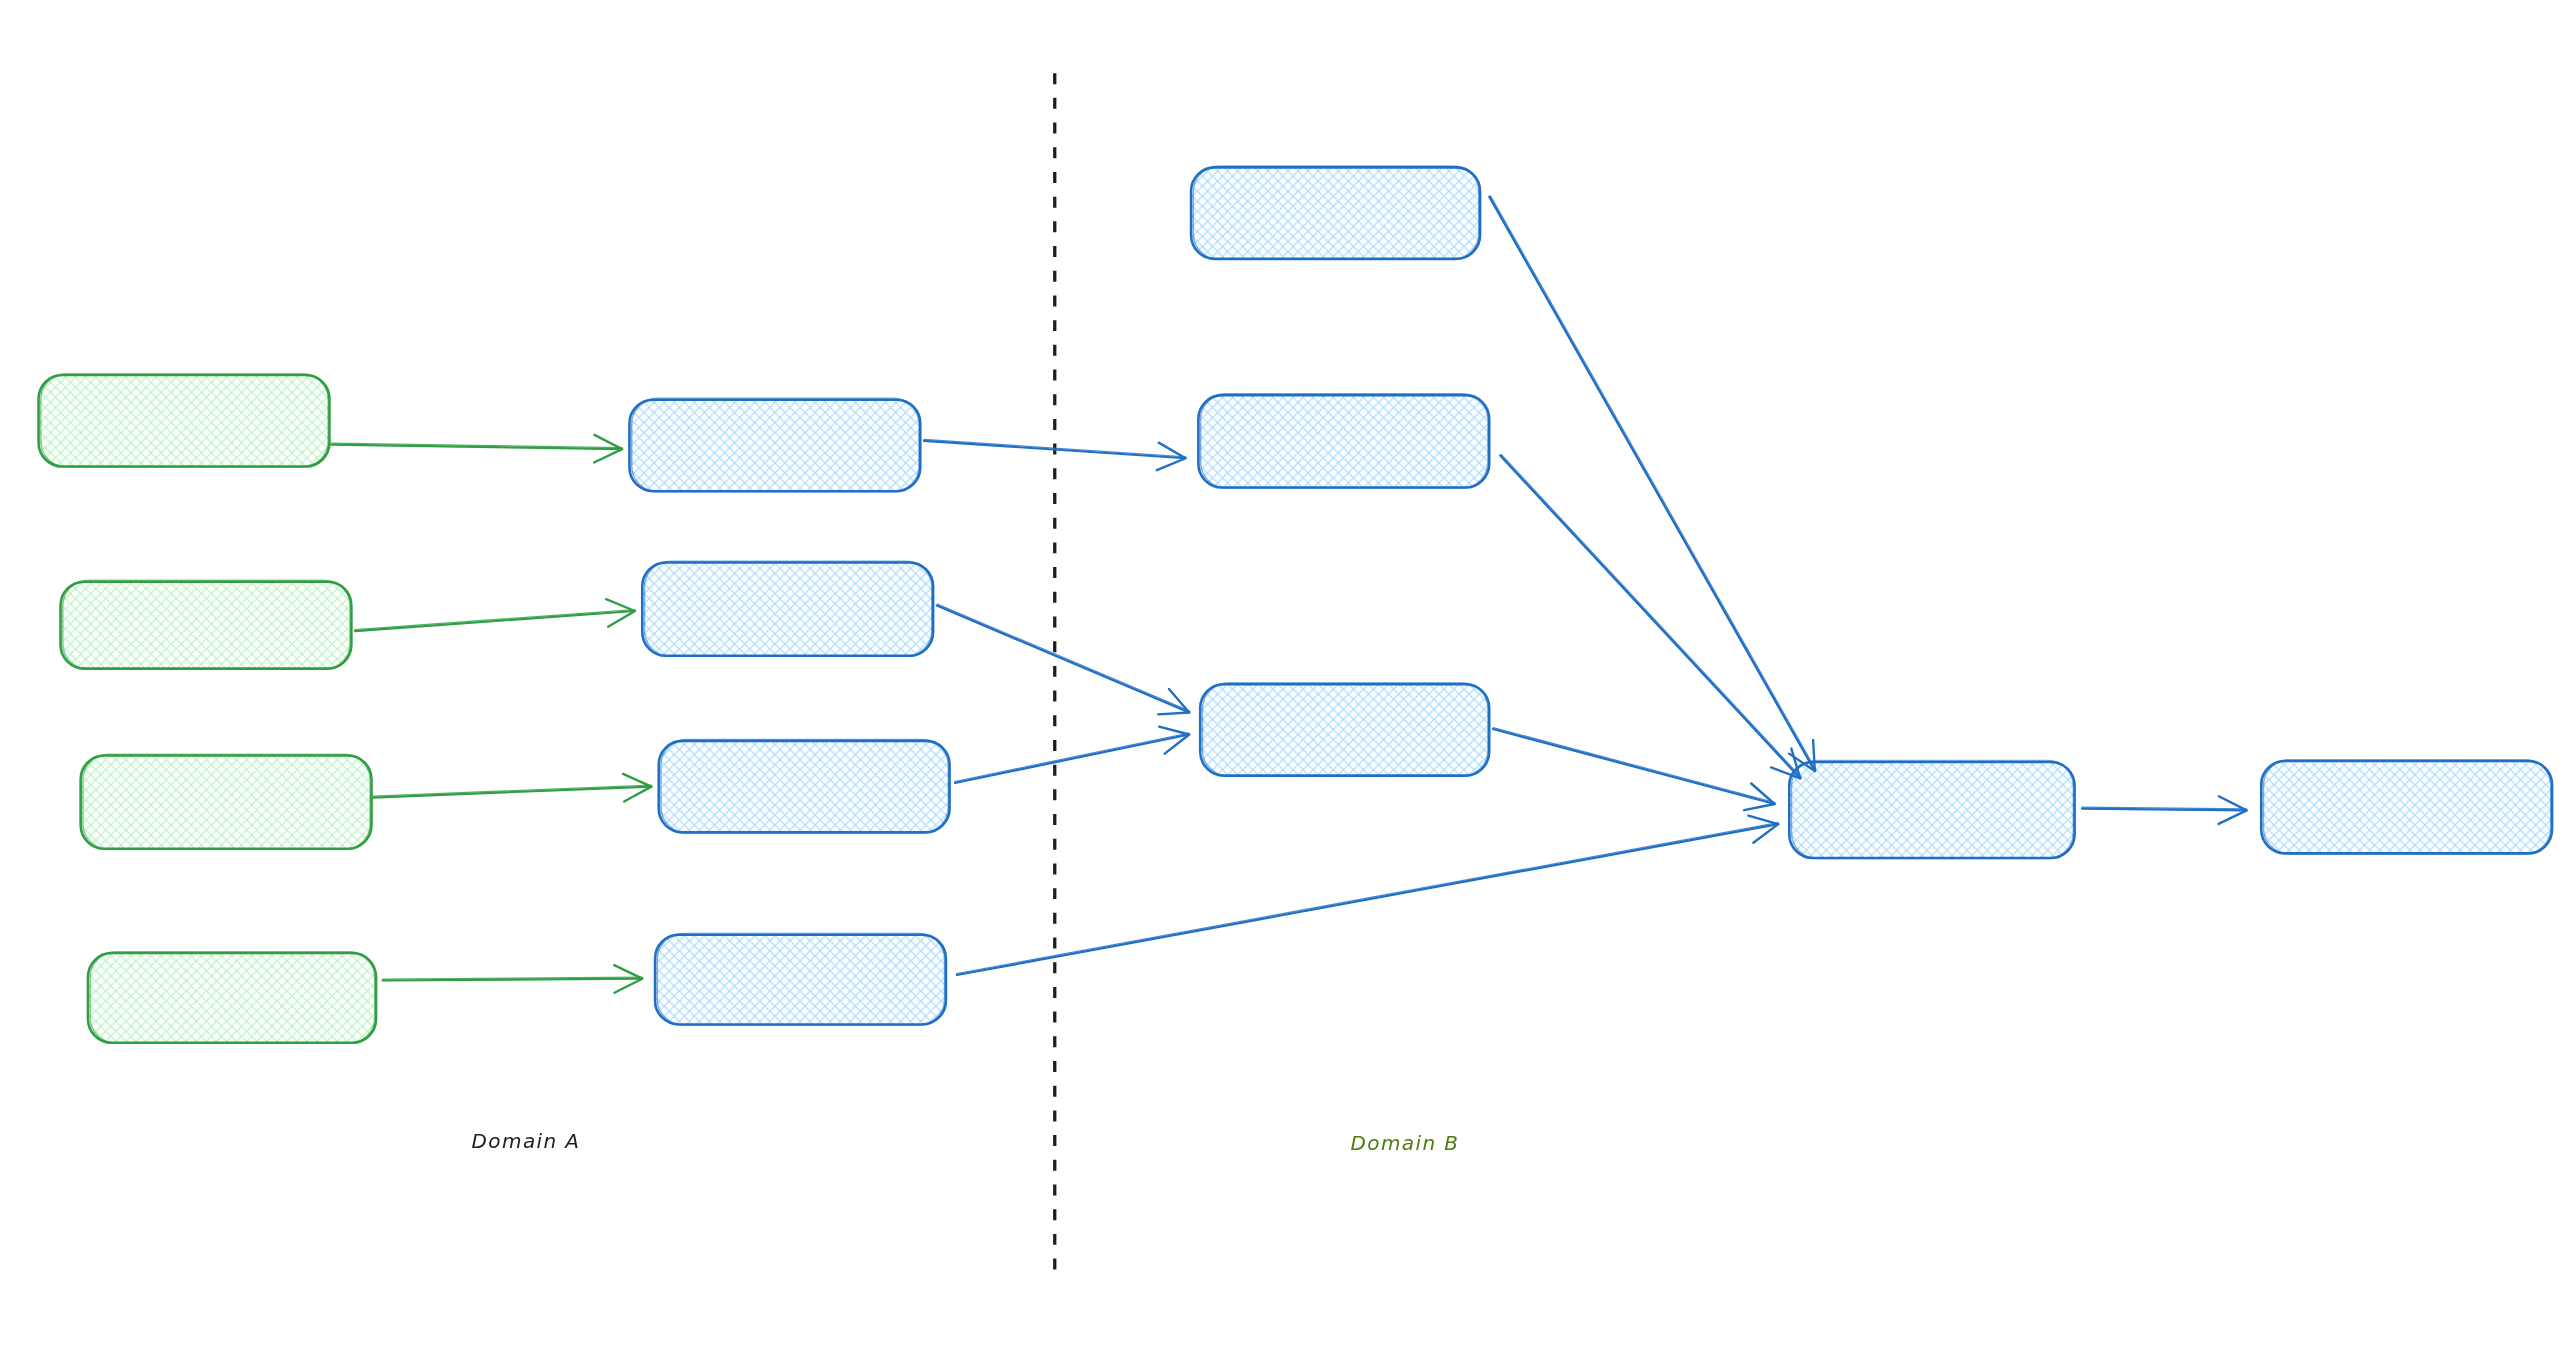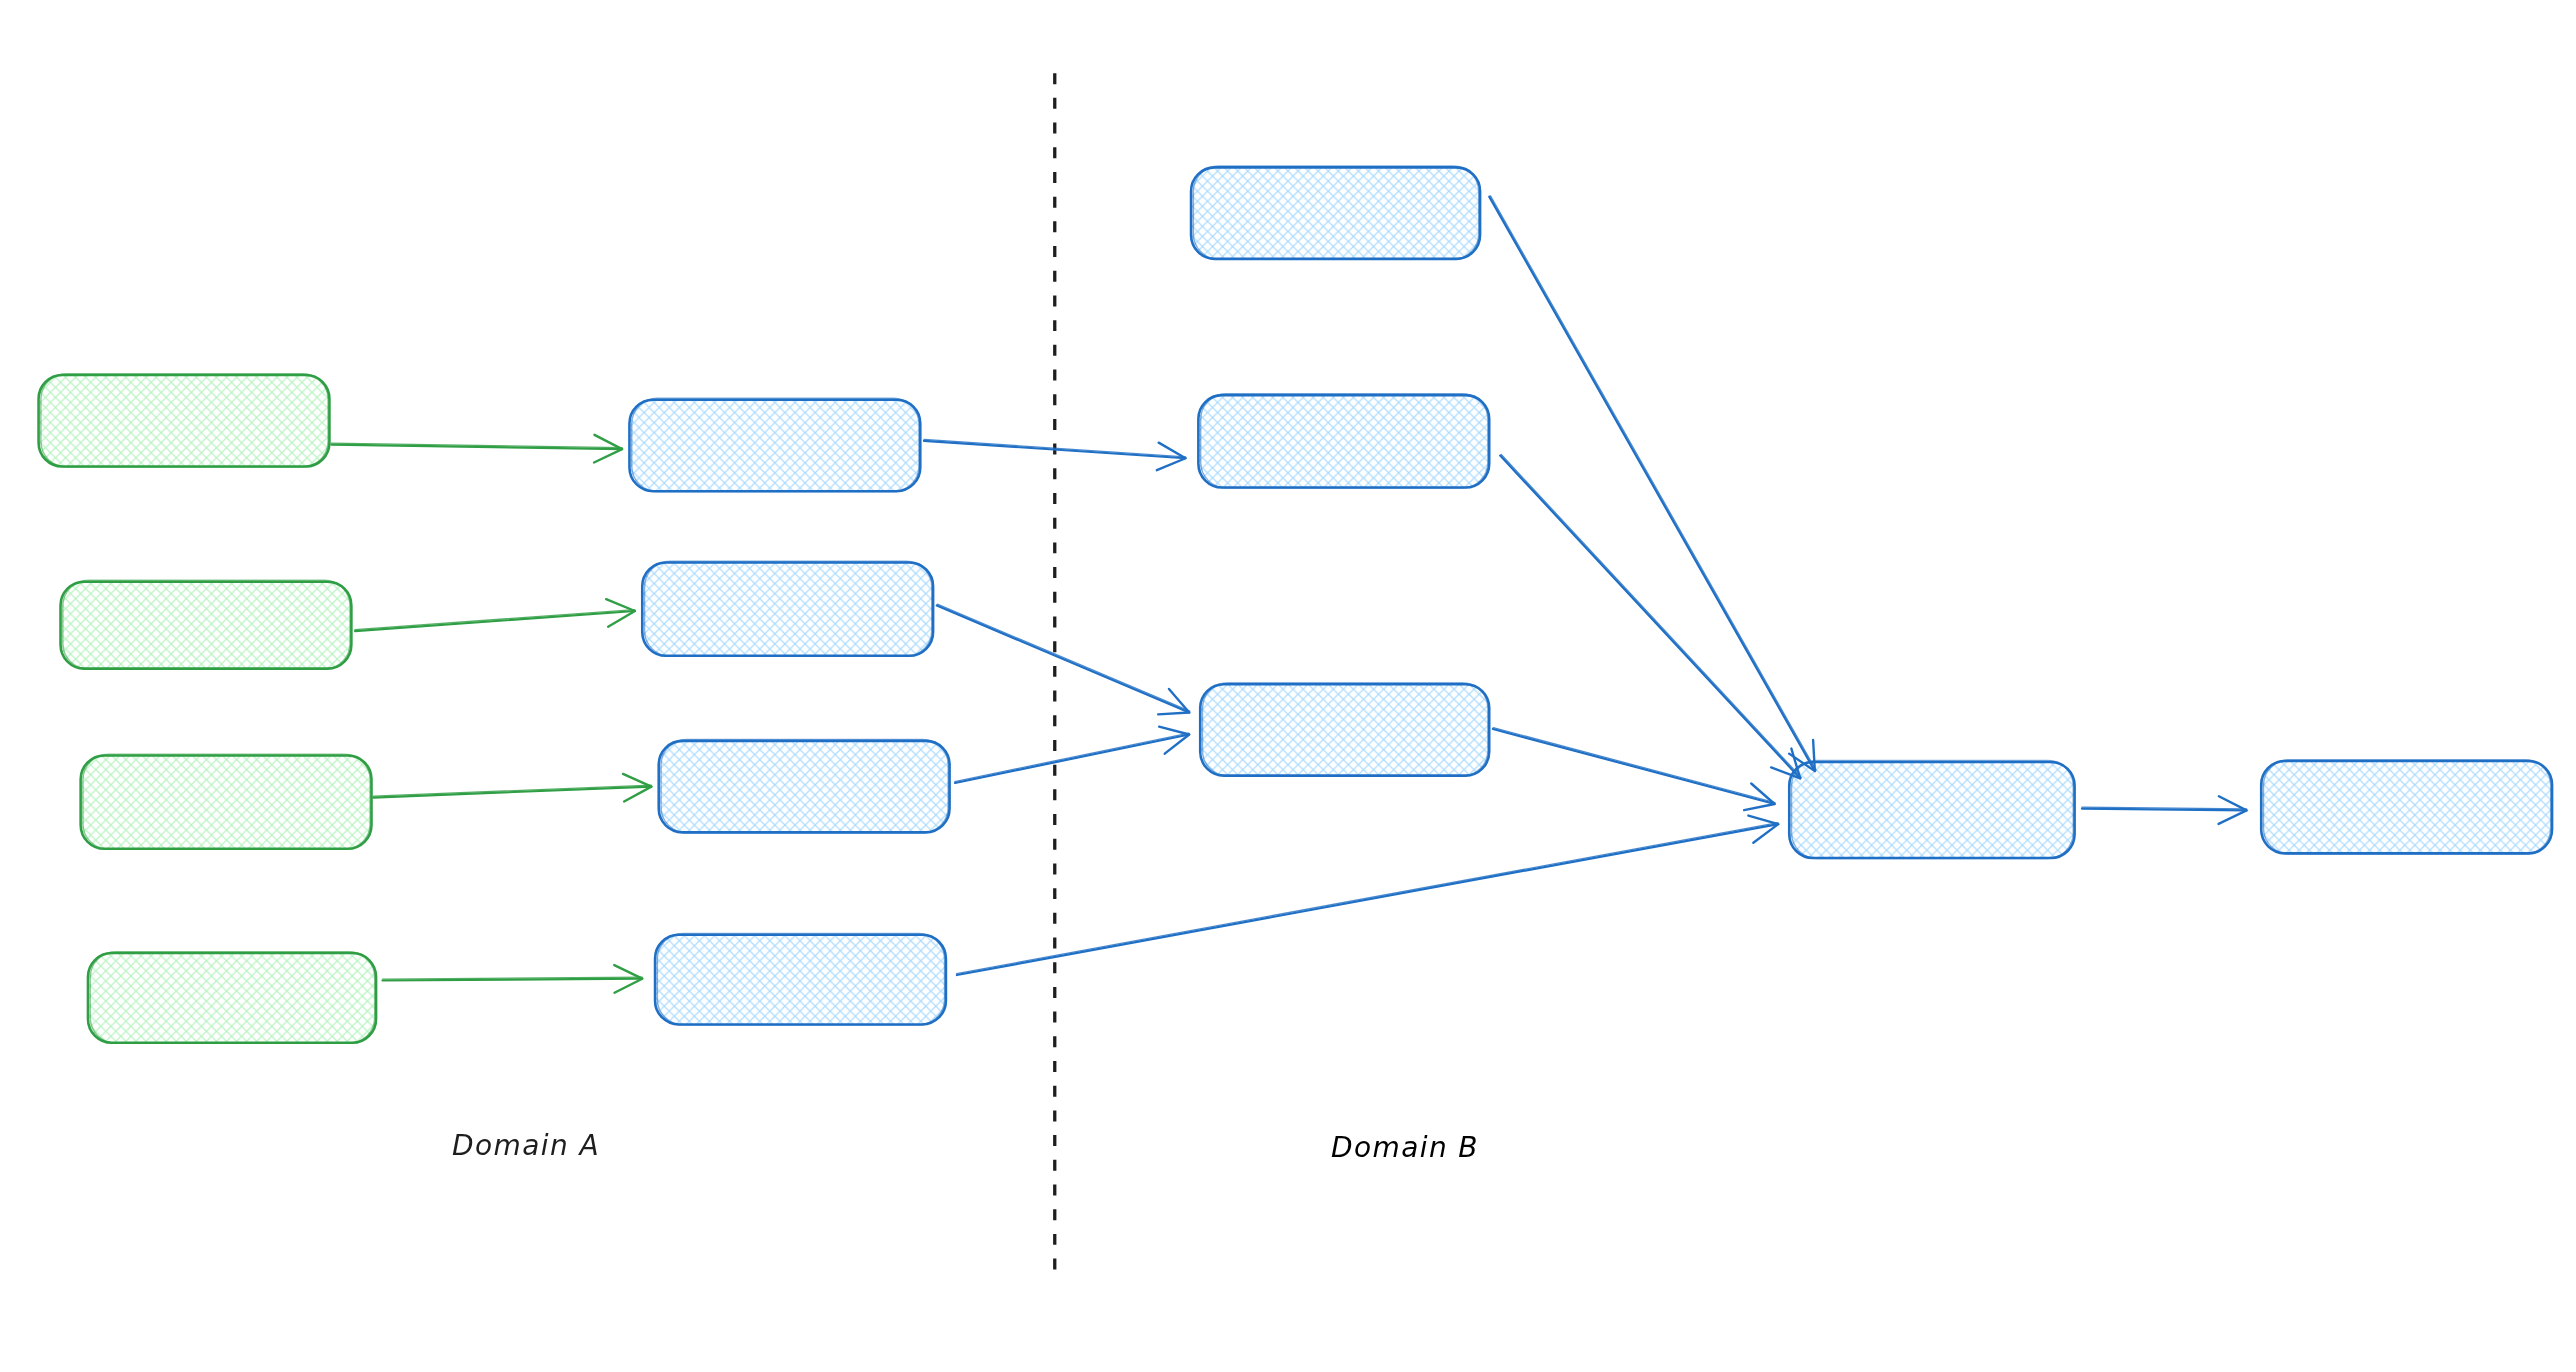--- a/index.html
+++ b/index.html
@@ -19,21 +19,21 @@
     position: absolute;
     left: 0;
     top: 0;
     width: 2576px;
     height: 1372px;
     display: block;
   }
   .domain-label {
     position: absolute;
     transform: translateX(-50%);
-    font-size: 28px;
+    font-size: 20px;
     font-weight: 500;
     letter-spacing: 1.4px;
     color: #1e1e1e;
     white-space: nowrap;
     font-style: italic;
   }
   #label-a { left: 526px;  top: 1129px; }
   #label-b { left: 1405px; top: 1131px; }
 </style>
 </head>
@@ -169,15 +169,15 @@
         <line x1="1632.4116353180607" y1="795.4538575858204" x2="1940.4116353180607" y2="877.4538575858204" stroke="#1f6fc5" stroke-width="1.4" stroke-linecap="round" opacity="0.8"></line>
         <polyline points="1906.6763982956593,885.7481530399406 1940,879 1914.4430489047218,856.5758556302908" fill="none" stroke="#1f6fc5" stroke-width="2.6" stroke-linecap="round" stroke-linejoin="round"></polyline>
       </g>
       <g>
         <line x1="2276" y1="884" x2="2456" y2="886" stroke="#1f6fc5" stroke-width="2.4" stroke-linecap="round"></line>
         <line x1="2276.017776680486" y1="882.4000987562881" x2="2456.017776680486" y2="884.4000987562881" stroke="#1f6fc5" stroke-width="1.4" stroke-linecap="round" opacity="0.8"></line>
         <polyline points="2425.36839213647,900.7548161525289 2456,886 2425.7037988915845,870.5682081922273" fill="none" stroke="#1f6fc5" stroke-width="2.6" stroke-linecap="round" stroke-linejoin="round"></polyline>
       </g>
     </svg>
   <div class="domain-label" id="label-a" style="color: rgb(30, 30, 30);">Domain A</div>
-  <div class="domain-label" id="label-b" style="color: #000000;">Domain B</div>
+  <div class="domain-label" id="label-b" style="color: #4d7c0f;">Domain B</div>
 </div>
 
 
 </body></html>

